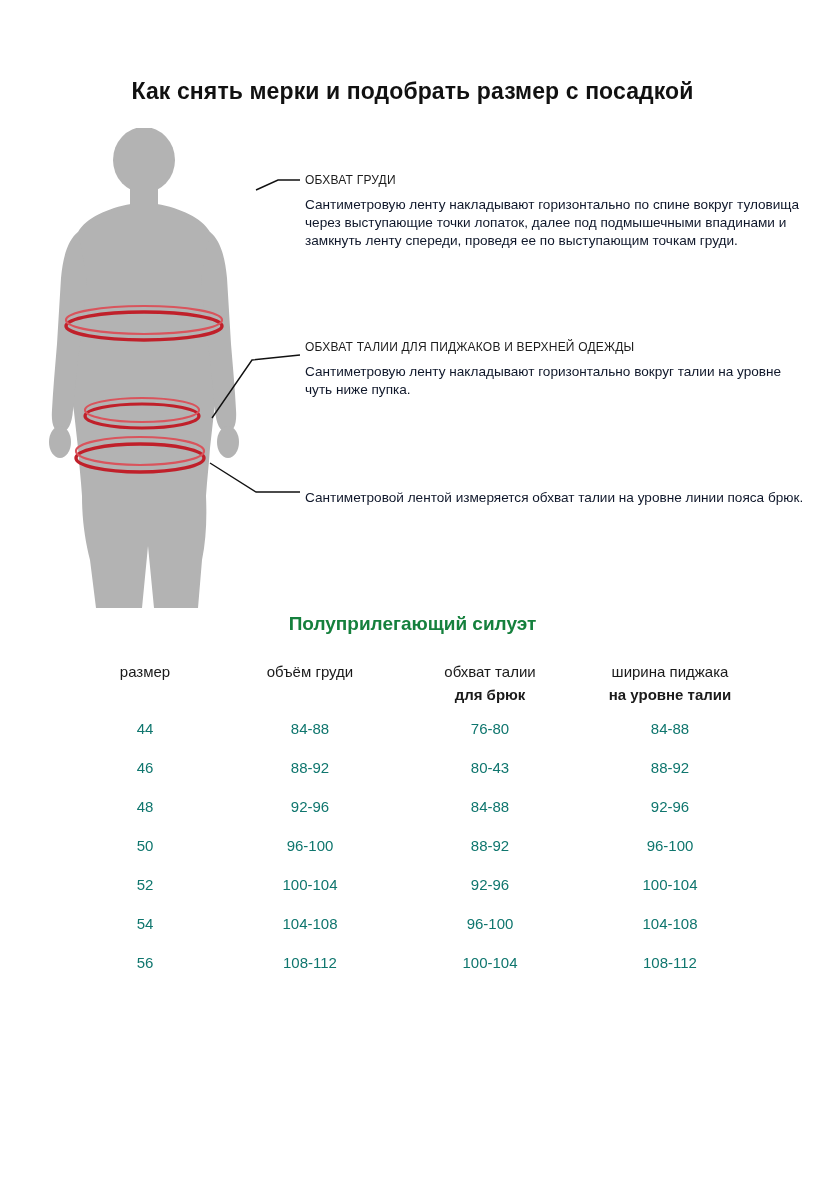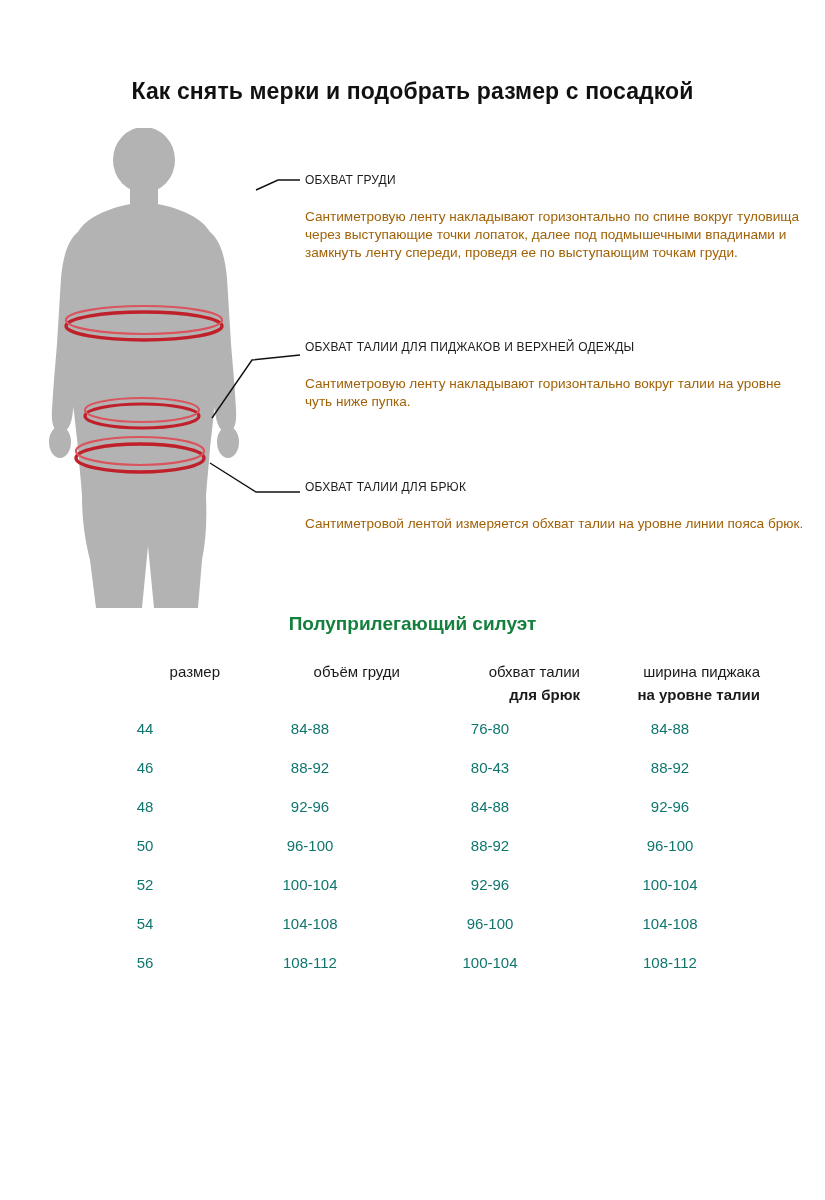--- a/index.html
+++ b/index.html
@@ -44,24 +44,24 @@
     width: 500px;
   }
   .callout .c-title {
     font-size: 12px;
     font-weight: normal;
     color: #1c1c1c;
     letter-spacing: 0.2px;
     white-space: nowrap;
   }
   .callout .c-body {
-    margin-top: 21px;
+    margin-top: 9px;
     font-size: 13.6px;
     line-height: 1.33;
-    color: #a16207;
+    color: #0f172a;
   }
 
   #callout-chest { left: 305px; top: 173px; }
   #callout-waist-jacket { left: 305px; top: 340px; }
   #callout-waist-trousers { left: 305px; top: 480px; }
 
   .leader-svg {
     position: absolute;
     left: 0;
     top: 0;
@@ -87,21 +87,21 @@
     top: 660px;
     left: 70px;
     width: 690px;
     border-collapse: collapse;
   }
   .size-table th {
     font-size: 15px;
     font-weight: normal;
     color: #1a1a1a;
     padding: 0 0 2px 0;
-    text-align: right;
+    text-align: center;
     vertical-align: top;
     line-height: 1.55;
     margin-top: 48px;
   }
   .size-table th .sub {
     display: block;
     font-weight: bold;
   }
   .size-table td {
     font-size: 15px;
@@ -176,21 +176,20 @@
   <div class="c-title">ОБХВАТ ГРУДИ</div>
   <div class="c-body">Сантиметровую ленту накладывают горизонтально по спине вокруг туловища через выступающие точки лопаток, далее под подмышечными впадинами и замкнуть ленту спереди, проведя ее по выступающим точкам груди.</div>
 </div>
 
 <div class="callout" id="callout-waist-jacket">
   <div class="c-title">ОБХВАТ ТАЛИИ ДЛЯ ПИДЖАКОВ И ВЕРХНЕЙ ОДЕЖДЫ</div>
   <div class="c-body">Сантиметровую  ленту накладывают горизонтально вокруг талии на уровне чуть ниже пупка.</div>
 </div>
 
 <div class="callout" id="callout-waist-trousers">
-  <div class="c-title">ОБХВАТ ТАЛИИ ДЛЯ БРЮК</div>
   <div class="c-body">Сантиметровой лентой измеряется обхват талии на уровне линии пояса брюк.</div>
 </div>
 
 <div class="table-title">Полуприлегающий силуэт</div>
 
 <table class="size-table">
   <colgroup>
     <col class="c0">
       <col class="c1">
       <col class="c2">

